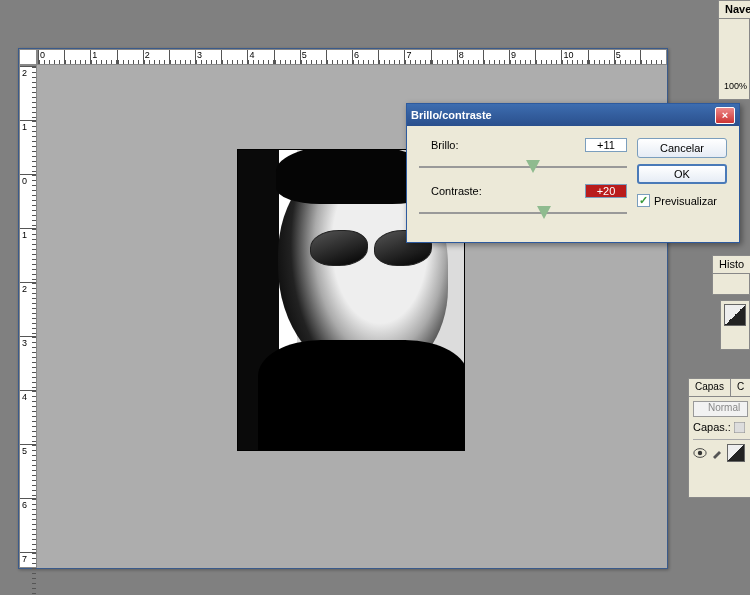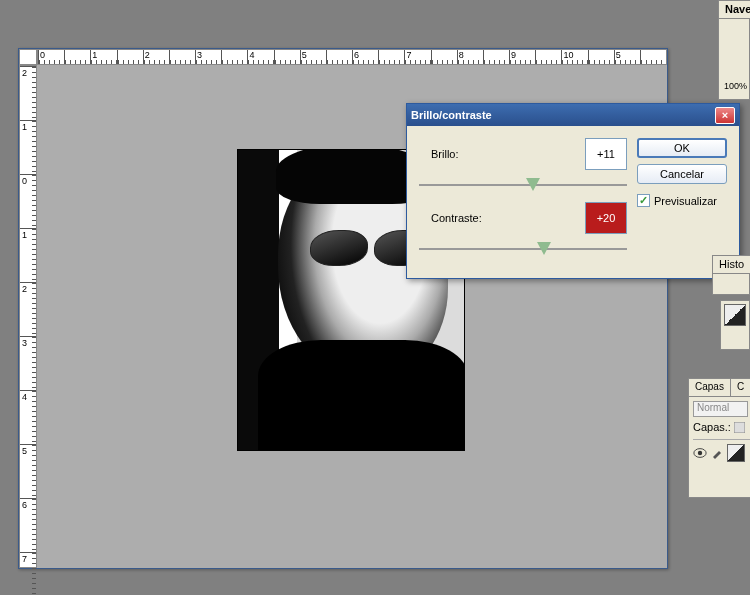--- a/index.html
+++ b/index.html
@@ -37,21 +37,21 @@
 .bw-glasses .l2 { left: 64px; }
 .bw-jacket { position: absolute; left: 20px; bottom: -10px; width: 210px; height: 120px; background: #000; border-radius: 30% 30% 0 0; }
 
 
 .dialog { position: absolute; left: 406px; top: 103px; width: 334px; background: #ece9d8; border: 1px solid #2d5a9e; box-shadow: 2px 2px 6px rgba(0,0,0,0.4); }
 .dialog .titlebar { background: linear-gradient(to bottom, #3d6db0, #2a4f8c); height: 22px; }
 .dialog-body { padding: 12px; display: flex; gap: 10px; }
 .controls { flex: 1; }
 .row { display: flex; align-items: center; margin-bottom: 6px; }
 .row label { flex: 1; margin-left: 12px; }
-.value-input { width: 42px; height: 32px; border: 1px solid #7b9ebd; text-align: center; font-size: 11px; background: #fff; padding: 0 2px; }
+.value-input { width: 42px; height: 14px; border: 1px solid #7b9ebd; text-align: center; font-size: 11px; background: #fff; padding: 0 2px; }
 .value-input.selected { background: #b91c1c; color: #fff; }
 .slider-track { position: relative; height: 18px; margin-bottom: 8px; }
 .slider-track .track { position: absolute; left: 0; right: 0; top: 8px; height: 2px; background: #999; }
 .slider-track .thumb { position: absolute; top: 2px; width: 0; height: 0; border-left: 7px solid transparent; border-right: 7px solid transparent; border-top: 13px solid #8fbb8f; transform: translateX(-7px); cursor: pointer; }
 .btn-col { display: flex; flex-direction: column; gap: 6px; width: 90px; }
 .dlg-btn { height: 20px; border: 1px solid #7b9ebd; background: linear-gradient(to bottom,#fff,#e6ecf5); border-radius: 3px; cursor: pointer; text-align: center; line-height: 18px; }
 .dlg-btn.primary { border: 2px solid #4a7ab8; line-height: 16px; }
 .chk-row { display: flex; align-items: center; gap: 4px; margin-top: 4px; }
 .chk { width: 13px; height: 13px; border: 1px solid #7b9ebd; background: #fff; display: flex; align-items: center; justify-content: center; color: #3a9a3a; font-size: 11px; font-weight: bold; cursor: pointer; }
 
@@ -59,21 +59,21 @@
 .palette { position: absolute; background: #ece9d8; border: 1px solid #888; }
 .palette .ptab { height: 18px; border-bottom: 1px solid #888; display: flex; }
 .palette .ptab span { padding: 2px 6px; border-right: 1px solid #888; background: #ece9d8; }
 .p-nav { left: 718px; top: 0; width: 32px; height: 100px; }
 .p-nav .ptab { font-weight: bold; }
 .p-hist { left: 712px; top: 255px; width: 38px; height: 40px; }
 .p-mini { left: 720px; top: 300px; width: 30px; height: 50px; }
 .p-layers { left: 688px; top: 378px; width: 70px; height: 120px; }
 .p-layers .ptab span { font-size: 10px; }
 .layer-body { padding: 4px; font-size: 10px; }
-.layer-mode { width: 55px; height: 16px; border: 1px solid #999; background: #f2f2f2; font-size: 10px; color: #888; padding-left: 3px; margin-bottom: 4px; }
+.layer-mode { width: 55px; height: 16px; border: 1px solid #999; background: #f2f2f2; font-size: 10px; color: #888; padding-left: 14px; margin-bottom: 4px; }
 .layer-lock { display: flex; align-items: center; gap: 3px; margin-bottom: 6px; }
 .layer-row { display: flex; align-items: center; gap: 4px; border-top: 1px solid #aaa; padding-top: 4px; }
 .eye-icon { width: 14px; height: 12px; }
 .thumb-l { width: 18px; height: 18px; border: 1px solid #666; background: linear-gradient(135deg,#eee 50%,#222 50%); }
 .pct { position: absolute; right: 2px; bottom: 8px; font-size: 9px; }
 </style>
 </head>
 <body>
 
 <div class="doc-window">
@@ -164,22 +164,22 @@
       <div class="row">
         <label>Contraste:</label>
         <input class="value-input selected" value="+20" style="">
       </div>
       <div class="slider-track">
         <div class="track"></div>
         <div class="thumb" id="thumb2" style="left: 60%;"></div>
       </div>
     </div>
     <div class="btn-col">
+      <div class="dlg-btn">Cancelar</div>
       <div class="dlg-btn primary">OK</div>
-      <div class="dlg-btn">Cancelar</div>
       <div class="chk-row">
         <div class="chk">✓</div>
         <span>Previsualizar</span>
       </div>
     </div>
   </div>
 </div>
 
 <div class="palette p-nav">
   <div class="ptab">

